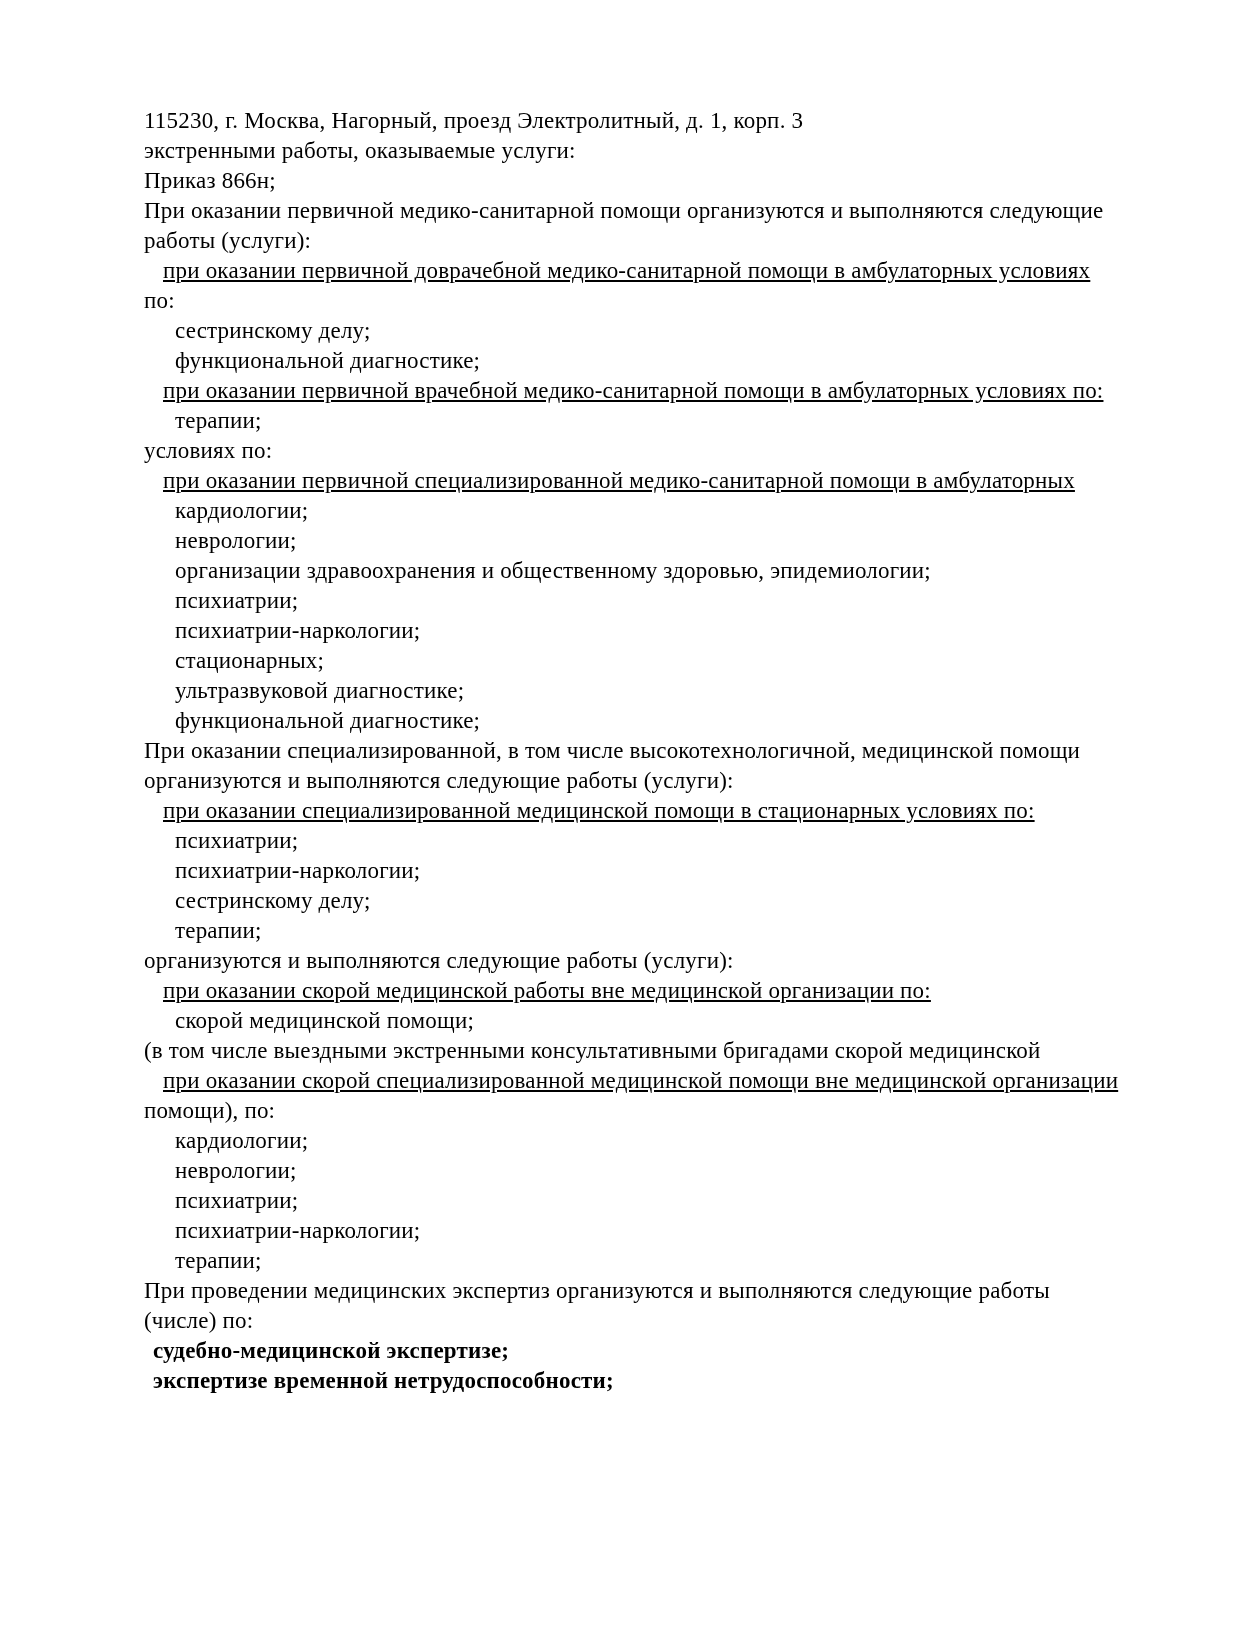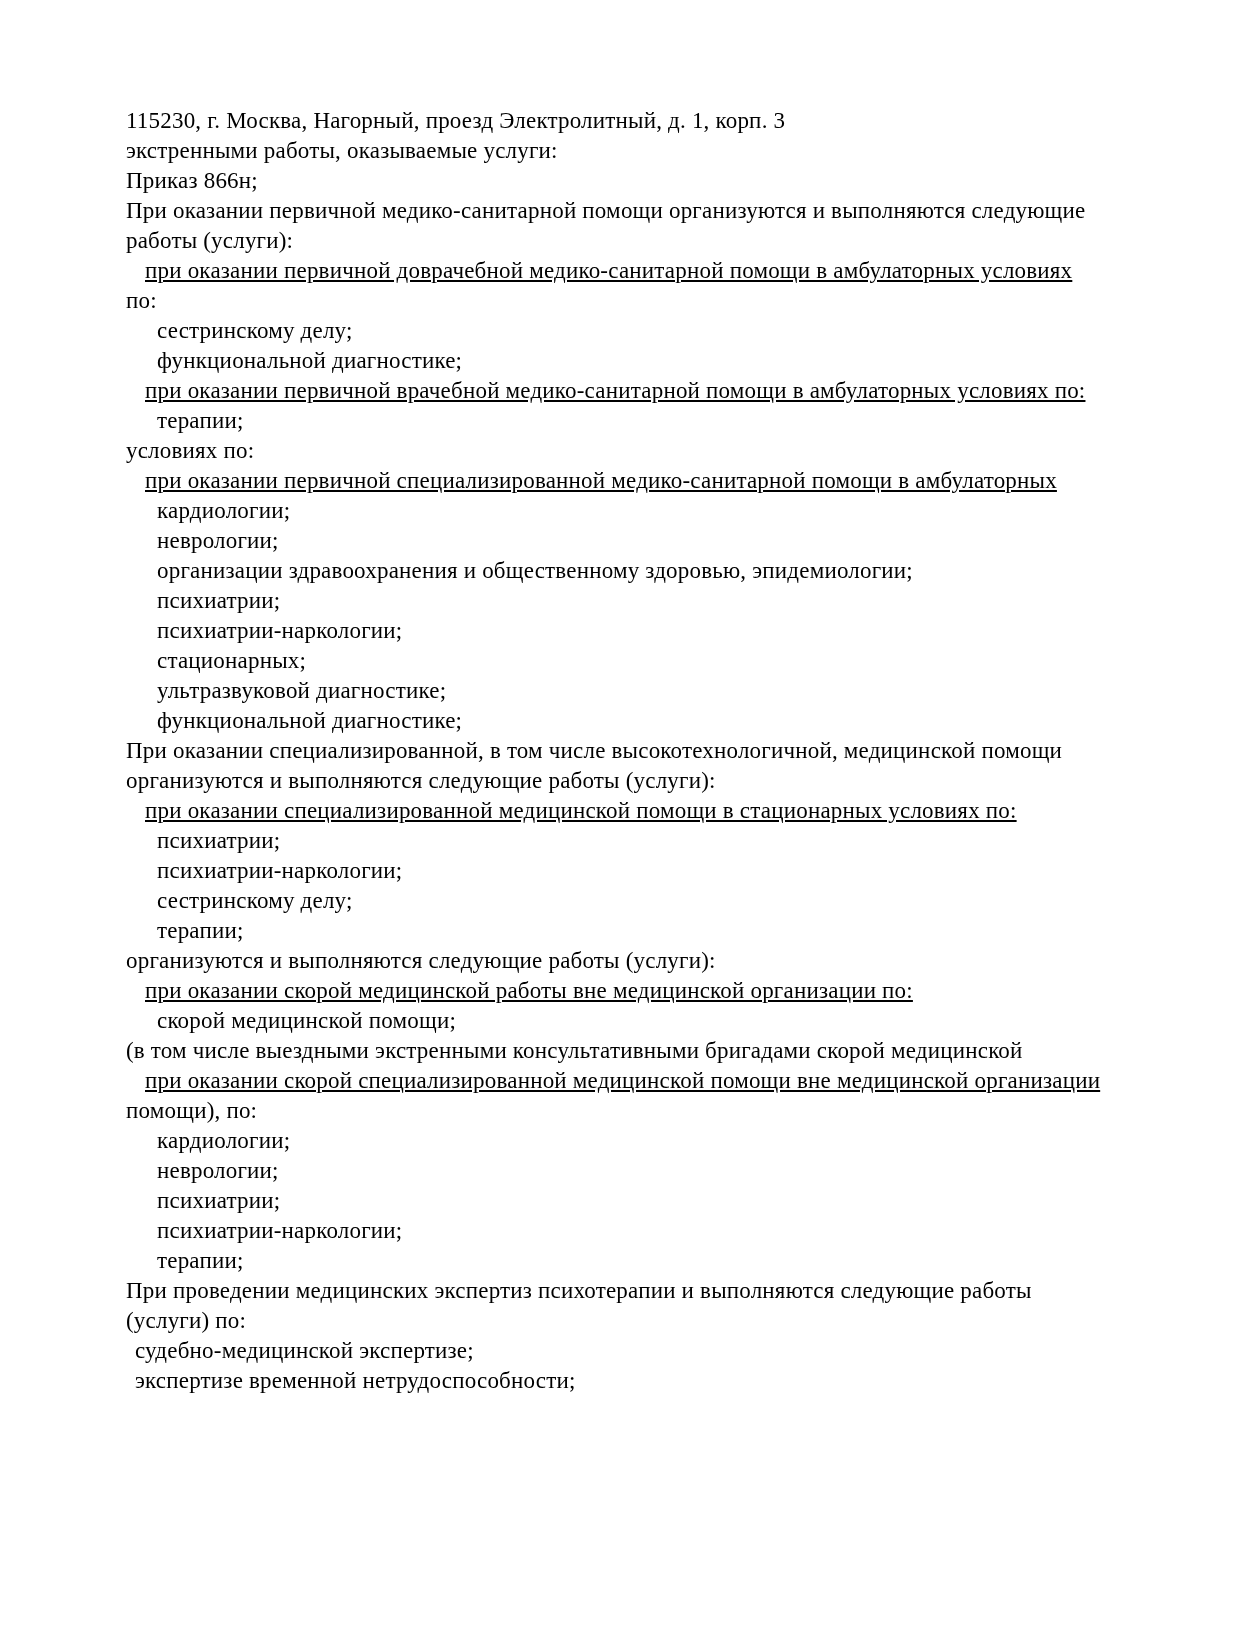--- a/index.html
+++ b/index.html
@@ -10,33 +10,33 @@
   .page {
     position: relative;
     width: 1240px;
     height: 1650px;
     background: #ffffff;
     overflow: hidden;
   }
   .text-block {
     position: absolute;
     top: 106px;
-    left: 126px;
+    left: 144px;
     width: 1060px;
   }
   .line {
     font-family: "Liberation Serif", "DejaVu Serif", serif;
     font-size: 23px;
     line-height: 30px;
     color: #000000;
     white-space: pre;
     letter-spacing: 0.2px;
   }
   .indent-0 { padding-left: 0; }
-  .indent-1 { padding-left: 9px; }
+  .indent-1 { padding-left: 9px; font-weight: bold; }
   .indent-2 { padding-left: 19px; text-decoration: underline; }
   .indent-3 { padding-left: 31px; }
 </style>
 </head>
 <body>
 
 <div class="page">
   <div class="text-block">
       <div class="line indent-0">115230, г. Москва, Нагорный, проезд Электролитный, д. 1, корп. 3</div>
       <div class="line indent-0">экстренными работы, оказываемые услуги:</div>
@@ -70,18 +70,18 @@
       <div class="line indent-2">при оказании скорой медицинской работы вне медицинской организации по:</div>
       <div class="line indent-3">скорой медицинской помощи;</div>
       <div class="line indent-0">(в том числе выездными экстренными консультативными бригадами скорой медицинской</div>
       <div class="line indent-2">при оказании скорой специализированной медицинской помощи вне медицинской организации</div>
       <div class="line indent-0">помощи), по:</div>
       <div class="line indent-3">кардиологии;</div>
       <div class="line indent-3">неврологии;</div>
       <div class="line indent-3">психиатрии;</div>
       <div class="line indent-3">психиатрии-наркологии;</div>
       <div class="line indent-3">терапии;</div>
-      <div class="line indent-0">При проведении медицинских экспертиз психотерапии и выполняются следующие работы</div>
-      <div class="line indent-0">(услуги) по:</div>
+      <div class="line indent-0">При проведении медицинских экспертиз организуются и выполняются следующие работы</div>
+      <div class="line indent-0">(числе) по:</div>
       <div class="line indent-1">судебно-медицинской экспертизе;</div>
       <div class="line indent-1">экспертизе временной нетрудоспособности;</div>
     </div>
 </div>
 
 </body></html>

